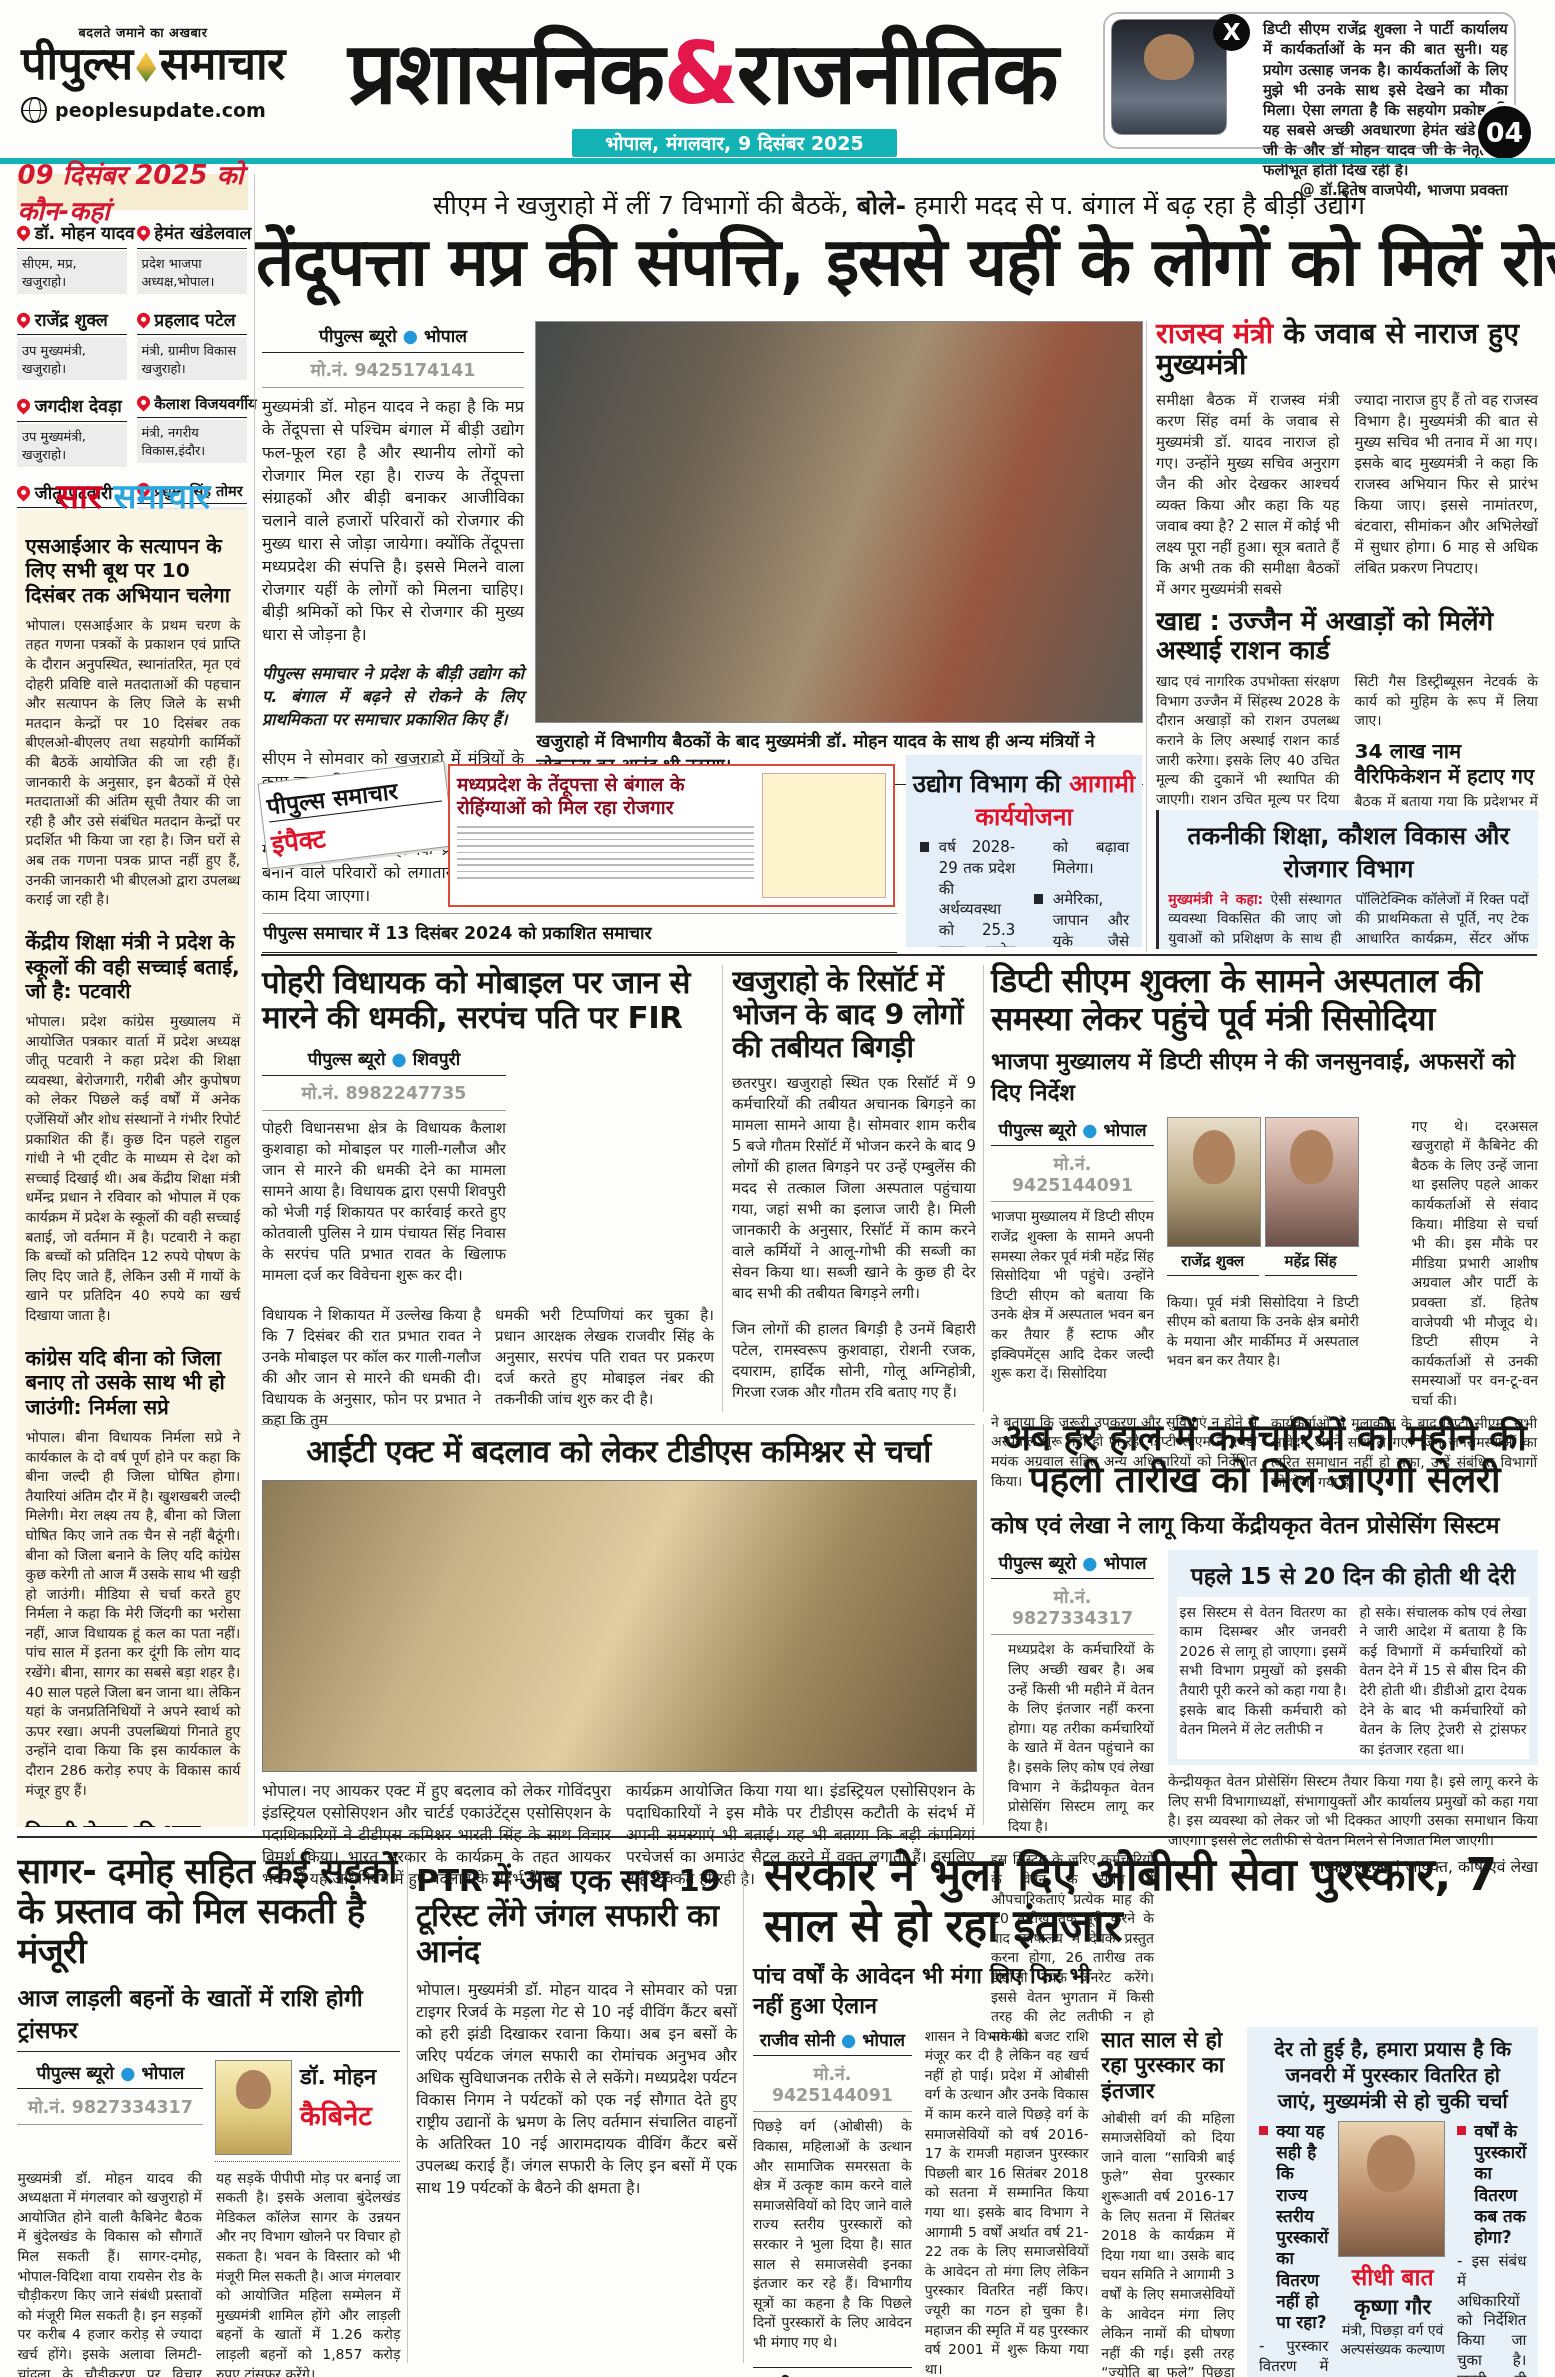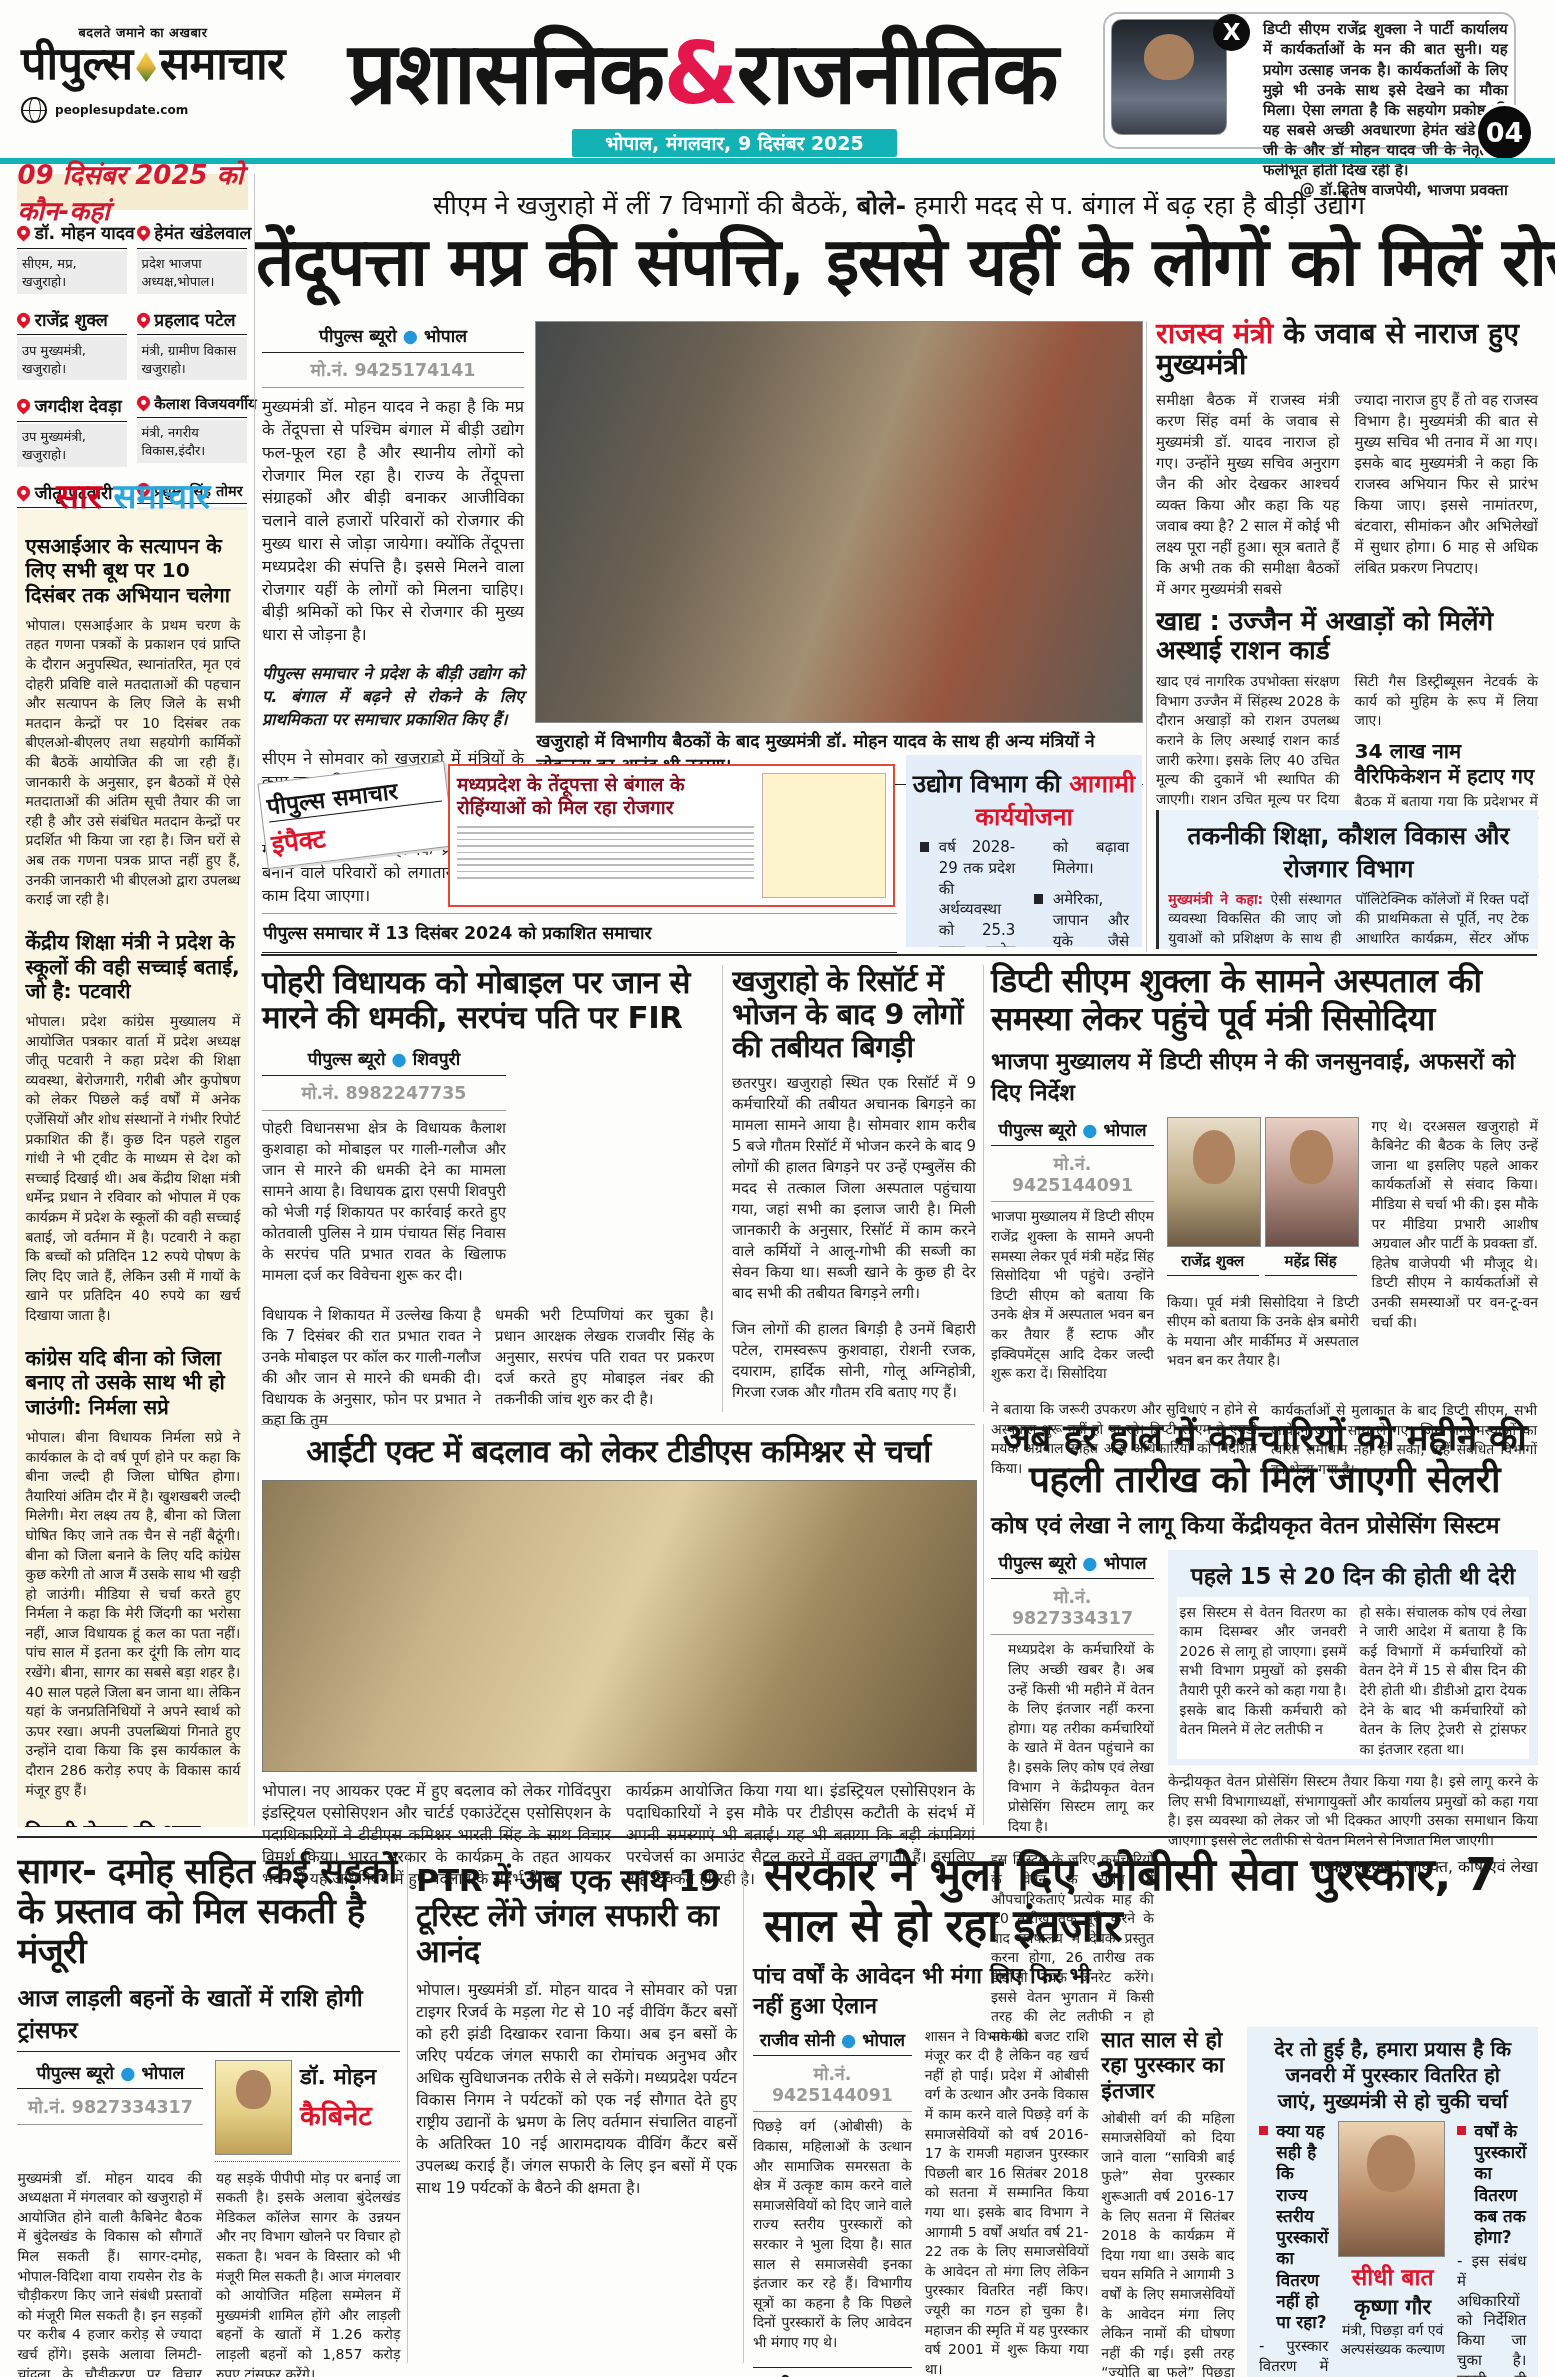--- a/index.html
+++ b/index.html
@@ -11,21 +11,21 @@
   .small{font-size:14px;}
   .b{font-weight:bold;}
   .red{color:#e01429;}
   .hrule{background:#2a2a2a;height:1.7px;}
   .vrule{background:#c4c4c4;width:1.2px;}
   .teal-bar{background:#12b2b5;}
   
   .tagline{font-size:12.8px;font-weight:bold;letter-spacing:0.6px;}
   .logo{font-size:45px;font-weight:bold;letter-spacing:-0.6px;line-height:1;}
   .nib{display:inline-block;width:20px;height:30px;background:linear-gradient(180deg,#f6d44a 0%,#e8b33a 45%,#3f7d2c 100%);clip-path:polygon(50% 0,100% 55%,50% 100%,0 55%);margin:0 3.5px;vertical-align:middle;}
-  .web-row{font-size:12px;font-weight:bold;display:flex;align-items:center;gap:8.1px;}
+  .web-row{font-size:19px;font-weight:bold;display:flex;align-items:center;gap:8.1px;}
   .globe{width:22px;height:22px;border:2.3px solid #111;border-radius:50%;position:relative;flex:0 0 auto;}
   .globe::before{content:"";position:absolute;left:50%;top:-1.2px;bottom:-1.2px;width:9.3px;margin-left:-4.6px;border:1.7px solid #111;border-radius:50%;}
   .globe::after{content:"";position:absolute;top:50%;left:-1.2px;right:-1.2px;height:0;border-top:1.7px solid #111;}
   .main-title{font-size:86px;font-weight:bold;letter-spacing:-1.7px;line-height:1;white-space:nowrap;}
   .amp{color:#e3174b;font-weight:bold;}
   .date-bar{color:#fff;font-weight:bold;font-size:19px;display:flex;align-items:center;justify-content:center;border-radius:2.3px;}
   .quote-box{border:2.9px solid #b9bcbe;border-radius:15px;background:#fff;display:flex;padding:5.8px;gap:8.1px;}
   .qphoto{width:114px;height:114px;border-radius:10.5px;flex:0 0 auto;background:linear-gradient(180deg,#20242a 0%,#3c4450 35%,#6b7584 70%,#39404a 100%);position:relative;}
   .qphoto::after{content:"";position:absolute;left:28%;top:12%;width:44%;height:40%;border-radius:50% 50% 46% 46%;background:#a8805e;}
   .xicon{position:absolute;left:108px;top:0px;width:37px;height:37px;background:#0c0c0c;border-radius:50%;color:#fff;font-weight:bold;font-size:23px;display:flex;align-items:center;justify-content:center;}
@@ -276,21 +276,21 @@
             <div class="portrait" style="width:92px;height:128px;background:linear-gradient(180deg,#e9ddc8 0%,#b7a47f 55%,#6d5c44 100%);"></div>
             <div class="pcap">राजेंद्र शुक्ल</div>
           </div>
         <div style="width:92px;">
             <div class="portrait" style="width:92px;height:128px;background:linear-gradient(180deg,#e8cfc4 0%,#b08d80 55%,#6a5048 100%);"></div>
             <div class="pcap">महेंद्र सिंह</div>
           </div>
       </div>
       <p class="jtext small" style="margin-top:17px;">किया। पूर्व मंत्री सिसोदिया ने डिप्टी सीएम को बताया कि उनके क्षेत्र बमोरी के मयाना और मार्कीमउ में अस्पताल भवन बन कर तैयार है।</p>
     </div>
-    <div style="flex:1;">
+    <div style="flex:1;margin-left:40px;">
       <p class="jtext small" style="margin:0;">गए थे। दरअसल खजुराहो में कैबिनेट की बैठक के लिए उन्हें जाना था इसलिए पहले आकर कार्यकर्ताओं से संवाद किया। मीडिया से चर्चा भी की। इस मौके पर मीडिया प्रभारी आशीष अग्रवाल और पार्टी के प्रवक्ता डॉ. हितेष वाजेपयी भी मौजूद थे। डिप्टी सीएम ने कार्यकर्ताओं से उनकी समस्याओं पर वन-टू-वन चर्चा की।</p>
     </div>
   </div>
   <div style="display:flex;gap:12.8px;margin-top:2.3px;">
     <p class="jtext small" style="flex:1;margin:0;">ने बताया कि जरूरी उपकरण और सुविधाएं न होने से अस्पताल शुरू नहीं हो पा रहे। डिप्टी सीएम ने एमडी मयंक अग्रवाल सहित अन्य अधिकारियों को निर्देशित किया।</p>
     <p class="jtext small" style="flex:1;margin:1px;">कार्यकर्ताओं से मुलाकात के बाद डिप्टी सीएम, सभी आवेदन अपने साथ ले गए। जिन जनसमस्याओं का त्वरित समाधान नहीं हो सका, उन्हें संबंधित विभागों को भेजा गया है।</p>
   </div>
 </div>
 
 <div class="abs hrule" style="left:261px;top:1424px;width:714px;height:1.2px;background:#999;"></div>

